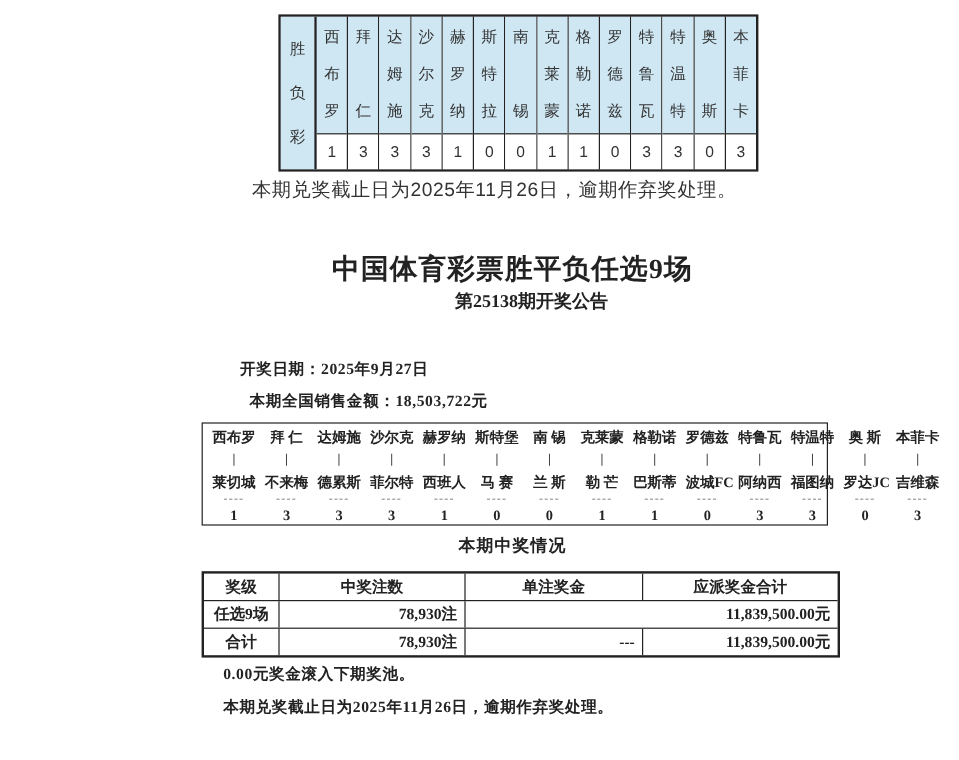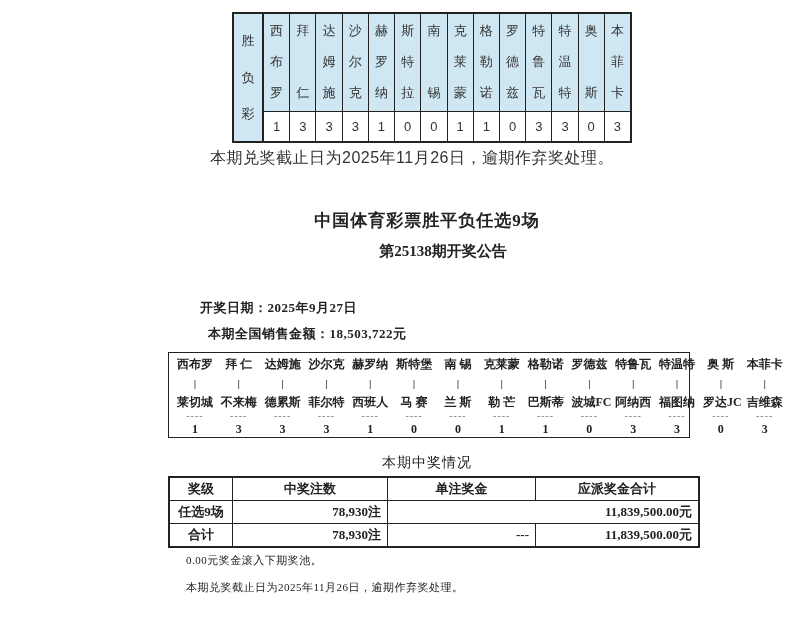--- a/index.html
+++ b/index.html
@@ -30,21 +30,21 @@
     display:flex;align-items:center;justify-content:center;font-size:13px;color:#333;
   }
   
   .top-deadline{
     position:absolute;left:210px;top:148px;font-size:16px;color:#333;letter-spacing:.5px;
   }
   
   .serif{font-family:"Liberation Serif","DejaVu Serif",serif;}
   .ann-title{
     position:absolute;left:160px;top:209px;width:534px;text-align:center;
-    font-size:17px;font-weight:700;color:#222;letter-spacing:1px;
+    font-size:23px;font-weight:700;color:#222;letter-spacing:1px;
   }
   .ann-subtitle{
     position:absolute;left:176px;top:242px;width:534px;text-align:center;
     font-size:15px;font-weight:700;color:#222;
   }
   .ann-line{position:absolute;left:200px;font-size:13px;font-weight:700;color:#222;letter-spacing:.5px;}
   .ann-drawdate{top:299px;}
   .ann-sales{top:325px;margin-left:8px;}
   
   .match-table{
@@ -58,39 +58,39 @@
   .mt-cols{flex:1;display:flex;}
   .match-col{flex:1;display:flex;flex-direction:column;min-width:0;text-align:center;margin-left:8px;}
   .mt-r1{height:22px;line-height:22px;font-size:12px;white-space:nowrap;overflow:visible;}
   .mt-r2{height:19px;line-height:16px;font-size:11px;color:#333;}
   .mt-r3{height:20px;line-height:18px;font-size:12px;white-space:nowrap;}
   .mt-r4{height:10px;line-height:8px;font-size:10px;color:#8a8a8a;letter-spacing:1px;}
   .mt-r5{height:15px;line-height:15px;font-size:12px;}
   
   .win-heading{
     position:absolute;left:160px;top:446px;width:534px;text-align:center;
-    font-size:14px;font-weight:400;color:#222;letter-spacing:1px;margin-top:8px;
+    font-size:14px;font-weight:700;color:#222;letter-spacing:1px;
   }
   .prize-table{
     position:absolute;left:168px;top:476px;width:532px;box-sizing:border-box;
     border:2px solid #222;font-weight:700;color:#222;font-size:13px;
   }
   .prize-row{display:flex;height:22px;}
   .prize-row + .prize-row{border-top:1.5px solid #222;}
   .prize-cell{
     display:flex;align-items:center;box-sizing:border-box;min-width:0;
   }
   .prize-cell + .prize-cell{border-left:1.5px solid #222;}
   .pc0{width:62px;justify-content:center;}
   .pc1{width:155px;}
   .pc2{width:148px;}
   .pc3{flex:1;}
   .prize-row.header .prize-cell{justify-content:center;}
   .prize-row.data .pc1,.prize-row.data .pc2,.prize-row.data .pc3{justify-content:flex-end;padding-right:6px;}
-  .note-line{position:absolute;left:186px;font-size:11px;font-weight:400;color:#222;letter-spacing:.5px;}
+  .note-line{position:absolute;left:186px;font-size:13px;font-weight:700;color:#222;letter-spacing:.5px;}
   .note-rollover{top:553px;}
   .note-deadline{top:580px;}
 </style>
 </head>
 <body>
 
 <div class="top-table">
   <div class="corner-cell">
       <span>胜</span>
       <span>负</span>

